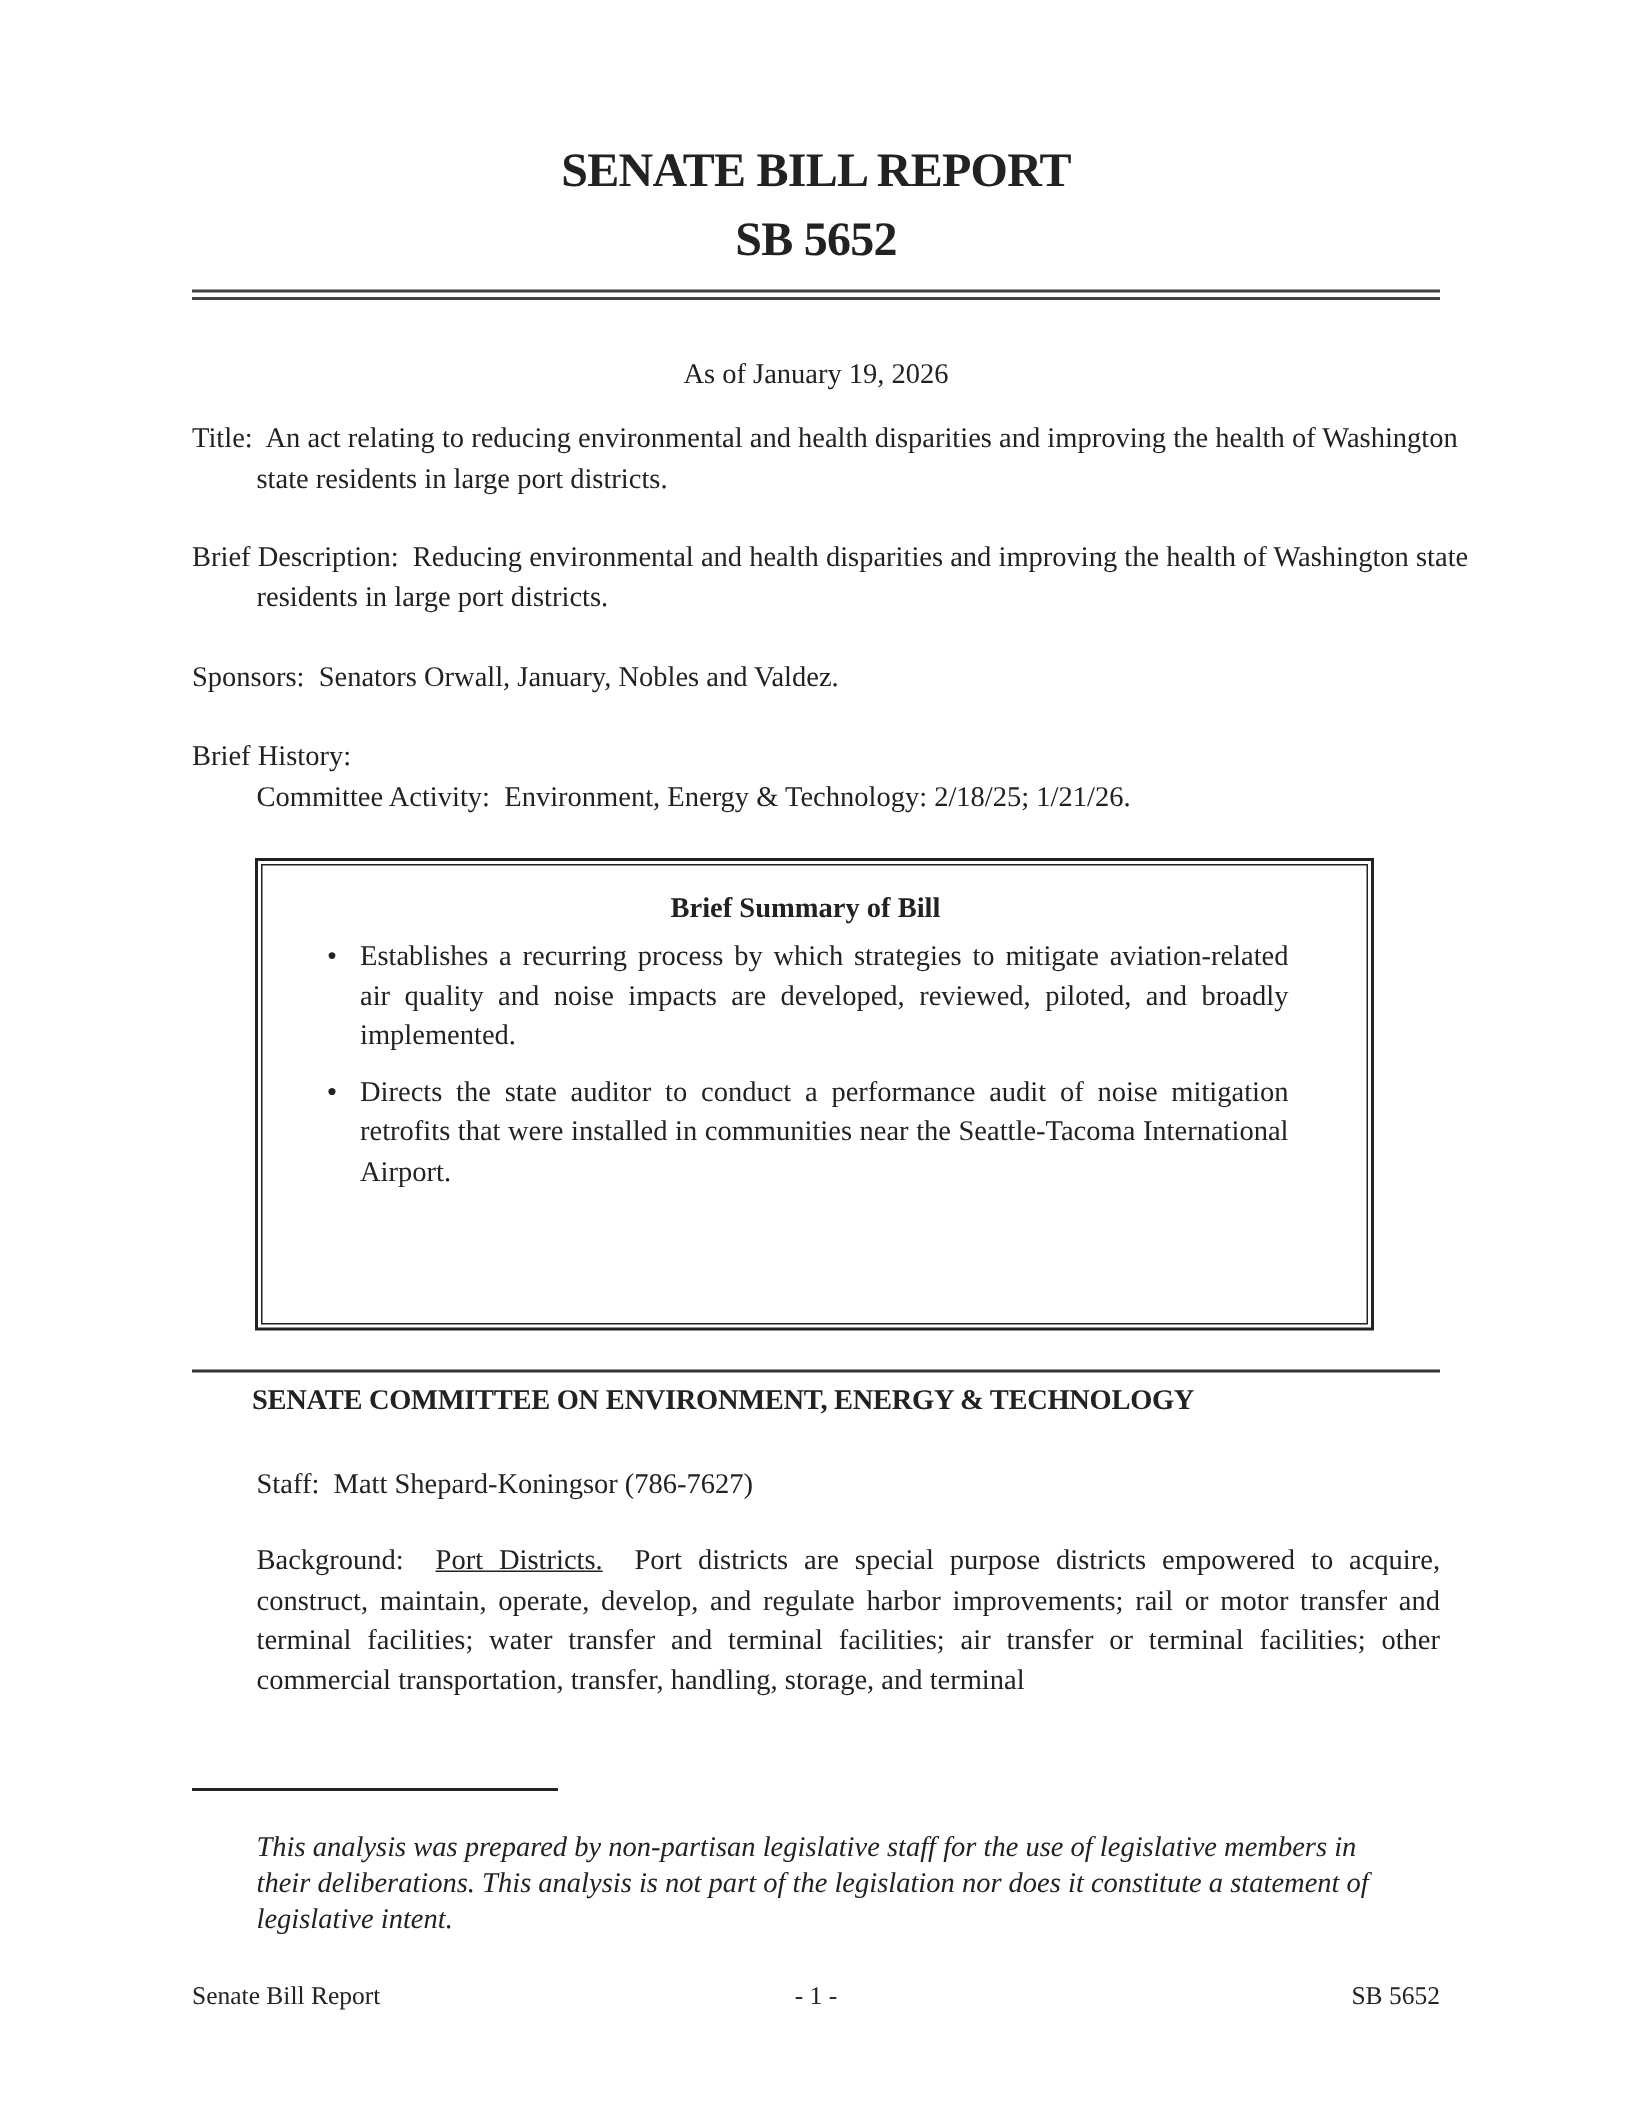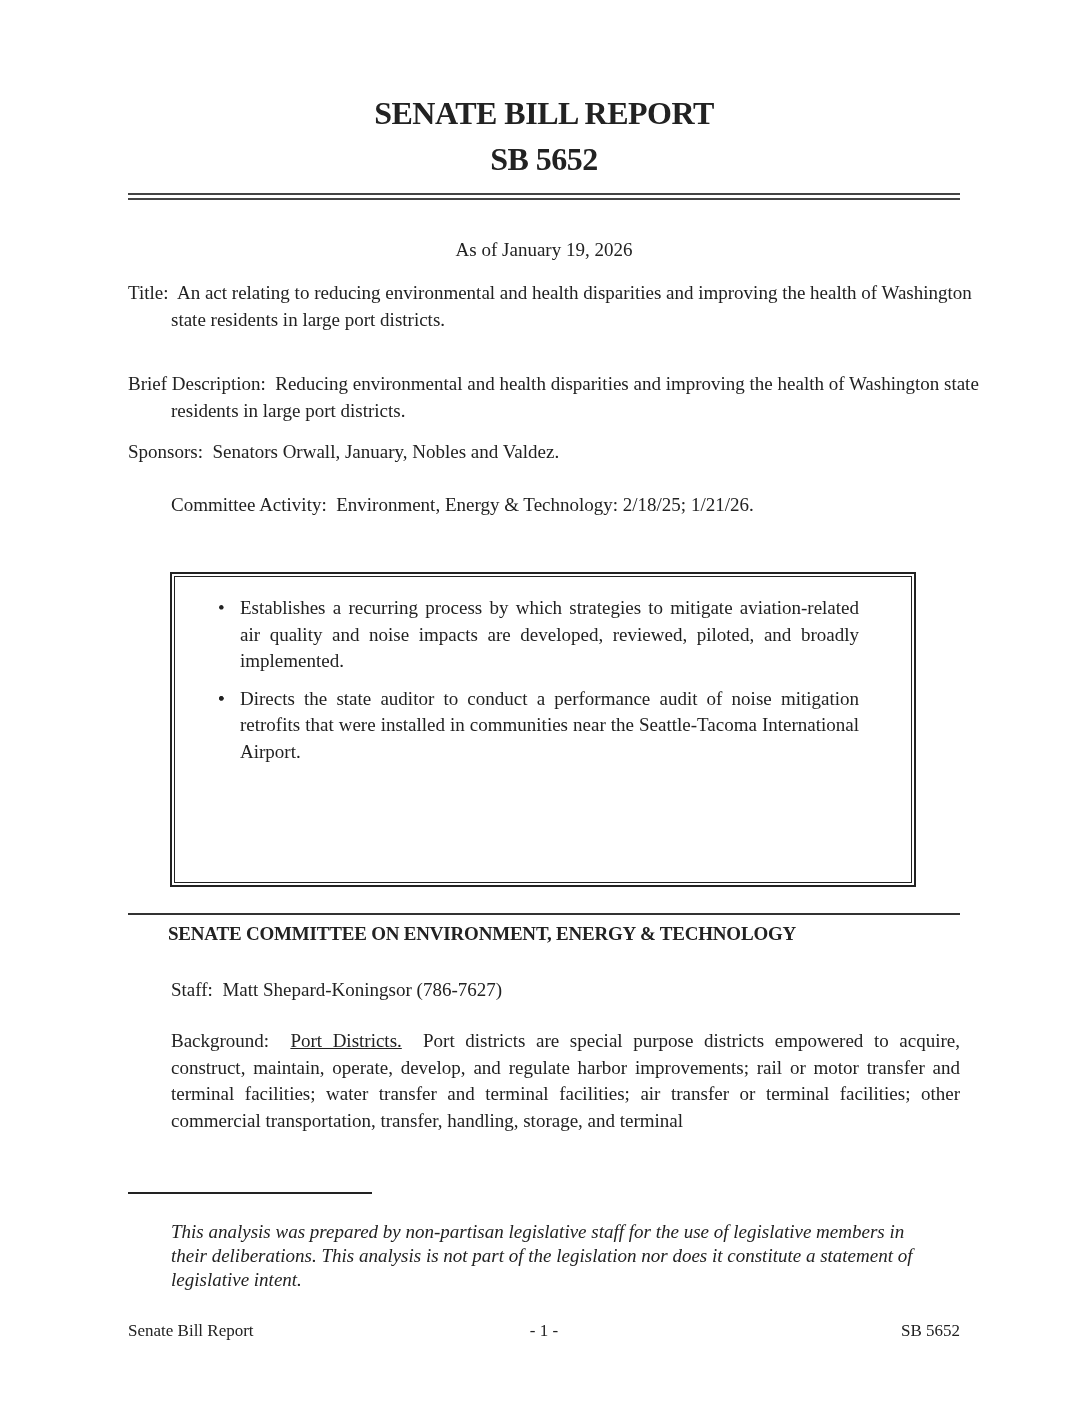--- a/index.html
+++ b/index.html
@@ -67,39 +67,41 @@
 
   <div class="rule-double" style="top:193px;"></div>
 
   <div class="asof" style="top:227px;">As of January 19, 2026</div>
 
   <div class="para hang" style="top:279px;">
     <span class="b">Title:</span>&nbsp;
     <span>An act relating to reducing environmental and health disparities and improving the health of Washington state residents in large port districts.</span>
   </div>
 
-  <div class="para hang" style="top:358px;margin-top:12px;">
+  <div class="para hang" style="top:358px;">
     <span class="b">Brief Description:</span>&nbsp;
     <span>Reducing environmental and health disparities and improving the health of Washington state residents in large port districts.</span>
   </div>
 
   <div class="para" style="top:438px;">
     <span class="b">Sponsors:</span>&nbsp;
     <span>Senators Orwall, January, Nobles and Valdez.</span>
   </div>
 
   <div class="para" style="top:491px;">
+    <div class="b">Brief History:</div>
     <div class="indent">
       <span class="b">Committee Activity:</span>&nbsp;
       <span>Environment, Energy &amp; Technology: 2/18/25; 1/21/26.</span>
     </div>
   </div>
 
   <div class="summary-box">
     <div class="summary-inner">
+      <div class="summary-title">Brief Summary of Bill</div>
       <ul class="bullets">
         <li>
           <span class="dot">•</span>
           <span>Establishes a recurring process by which strategies to mitigate aviation-related air quality and noise impacts are developed, reviewed, piloted, and broadly implemented.</span>
         </li>
         <li>
           <span class="dot">•</span>
         </li>
         <li>
           <span class="dot">•</span>

